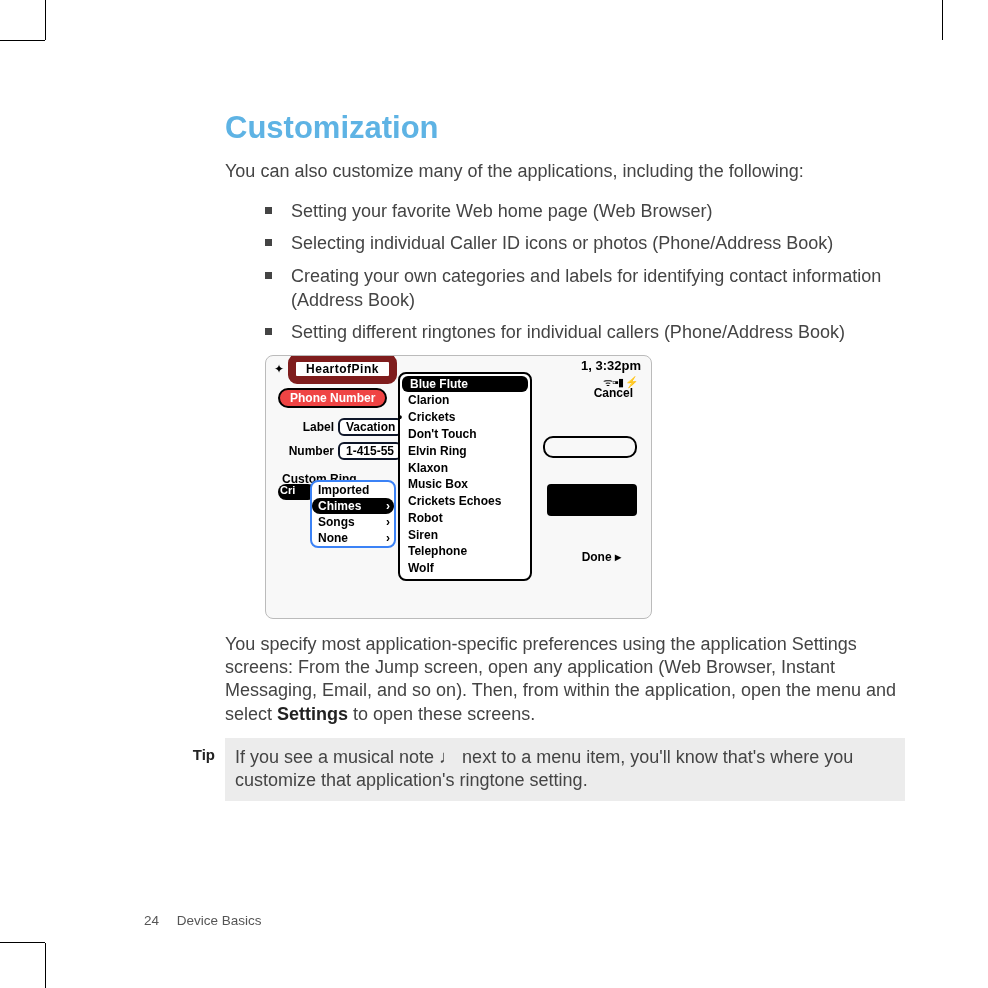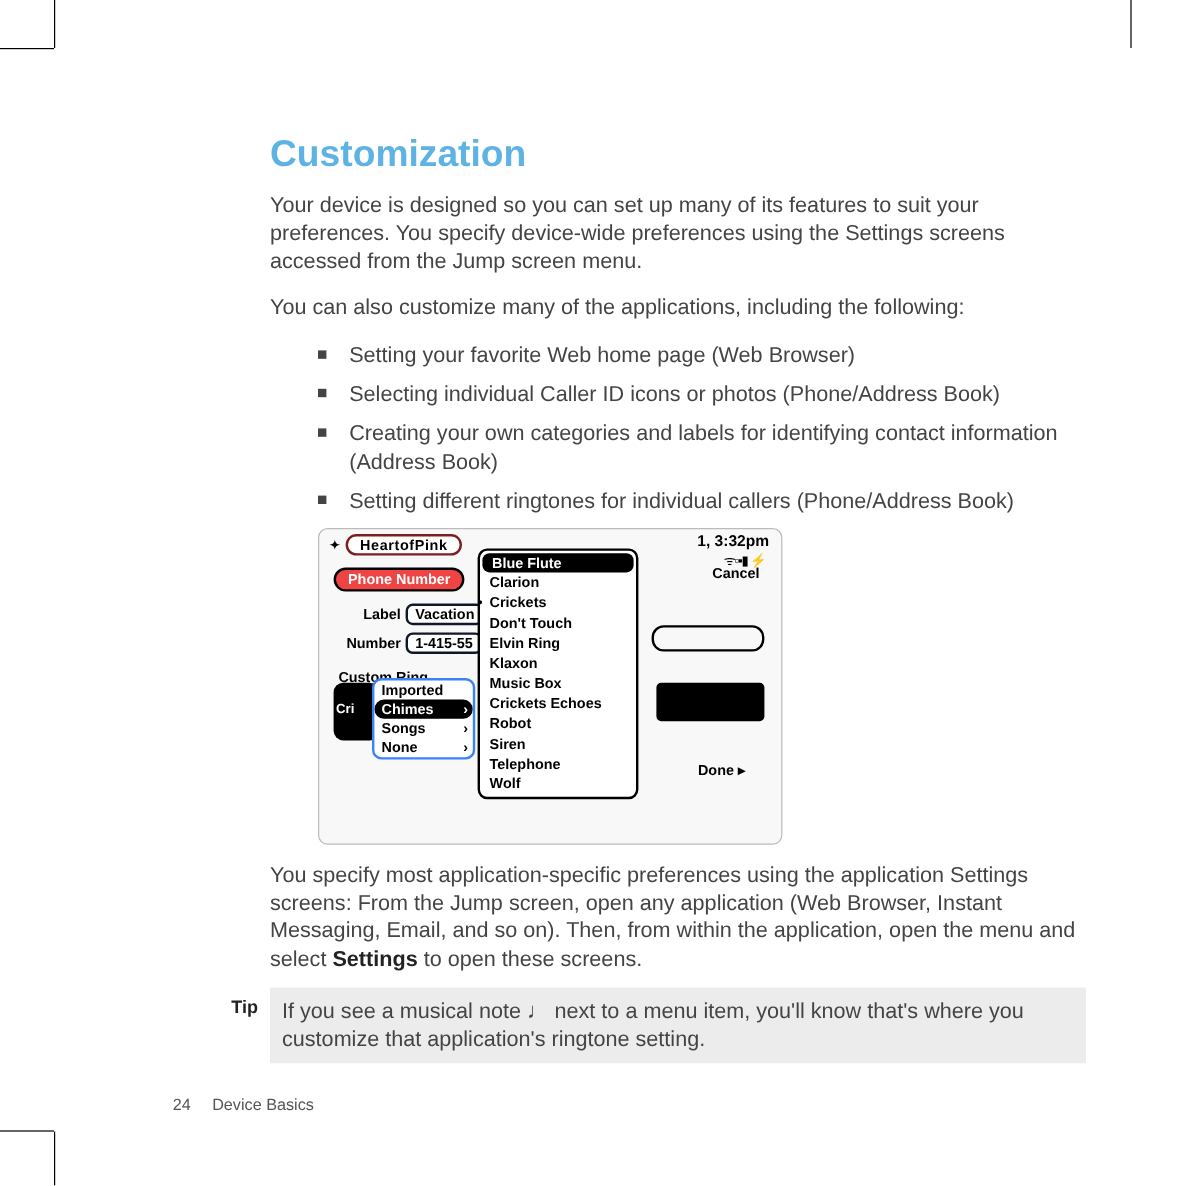--- a/index.html
+++ b/index.html
@@ -102,21 +102,21 @@
     color: #000;
   }
   .titlebar {
     position: absolute;
     top: 4px; left: 8px; right: 40px;
     height: 18px;
     display: flex;
     align-items: center;
   }
   .titlebar .tab {
-    border: 2px solid #7f1d1d;
+    border: 8px solid #7f1d1d;
     border-radius: 9px;
     padding: 0 10px;
     font-weight: 900;
     font-size: 12px;
     letter-spacing: 0.5px;
     background: #fff;
   }
   .clock {
     position: absolute;
     top: 2px; right: 10px;
@@ -177,21 +177,21 @@
   }
   .blackbar {
     position: absolute;
     left: 12px; top: 128px;
     width: 34px; height: 16px;
     background: #000;
     color: #fff;
     border-radius: 8px;
     font-size: 11px;
     font-weight: 900;
-    padding: 16px 2px;
+    padding: 0 2px;
   }
   .leftmenu {
     position: absolute;
     left: 44px; top: 124px;
     width: 82px;
     border: 2px solid #3b82f6;
     border-radius: 8px;
     background: #fff;
     overflow: hidden;
   }
@@ -316,21 +316,20 @@
 <body>
 
 <div class="crop-top"></div>
 <div class="crop-top-v"></div>
 <div class="crop-right-v"></div>
 <div class="crop-bot-v"></div>
 <div class="crop-bot-h"></div>
 
 <div class="page">
   <h1>Customization</h1>
-  <p class="para">Your device is designed so you can set up many of its features to suit your preferences. You specify device-wide preferences using the Settings screens accessed from the Jump screen menu.</p>
   <p class="para">You can also customize many of the applications, including the following:</p>
 
   <ul class="bullets">
     <li>Setting your favorite Web home page (Web Browser)</li>
     <li>Selecting individual Caller ID icons or photos (Phone/Address Book)</li>
     <li>Creating your own categories and labels for identifying contact information (Address Book)</li>
     <li>Setting different ringtones for individual callers (Phone/Address Book)</li>
   </ul>
 
   <div class="screenshot">

